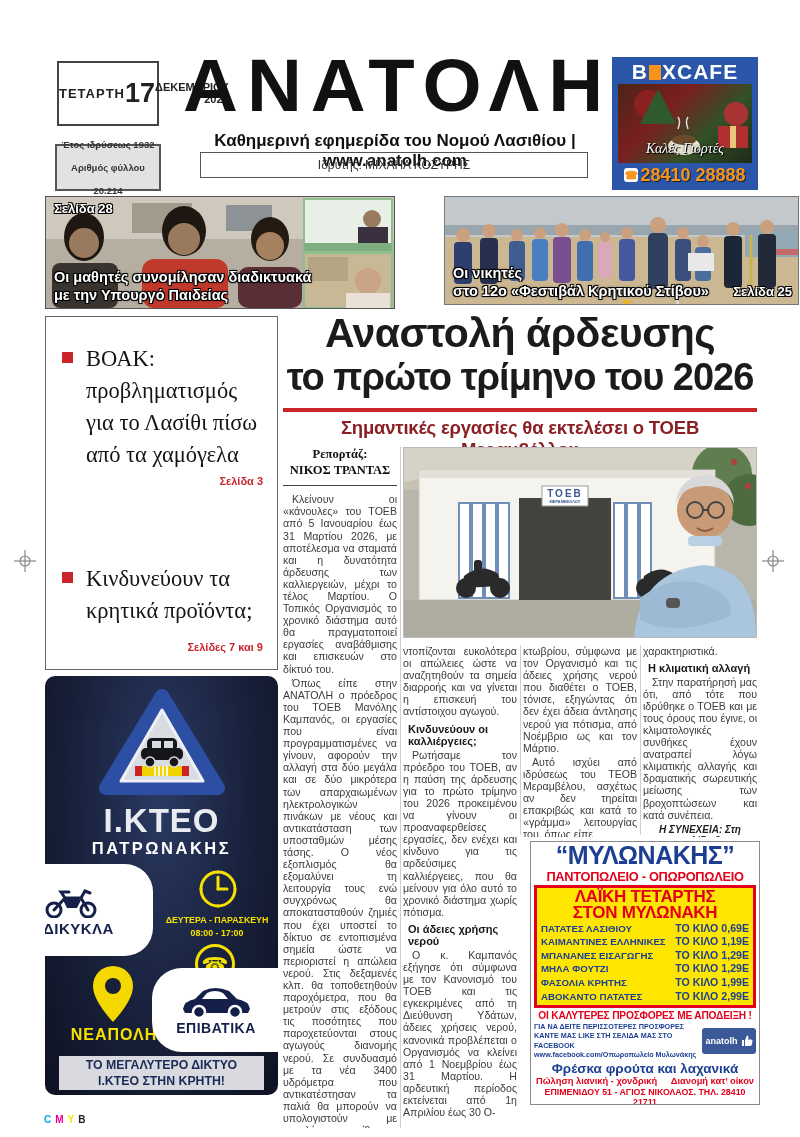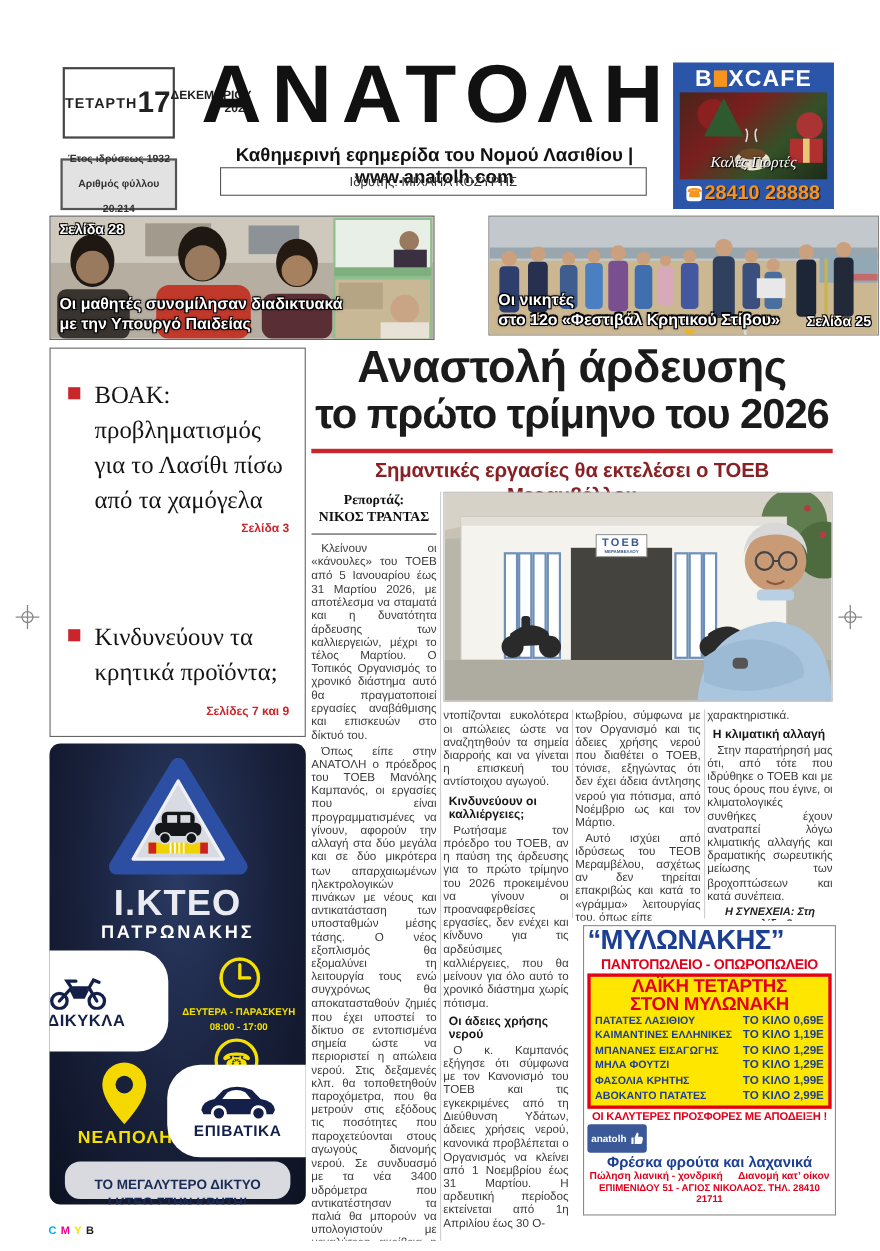--- a/index.html
+++ b/index.html
@@ -94,26 +94,26 @@
     border-radius:50%;color:#f5e000;font-size:22px;line-height:38px;text-align:center;box-sizing:border-box;}
   .kteo-phone{position:absolute;left:108px;top:314px;width:124px;text-align:center;color:#f5e000;
     font-size:12px;font-weight:900;letter-spacing:1px;}
   .kteo-pin{position:absolute;left:42px;top:288px;}
   .kteo-city{position:absolute;left:4px;top:350px;width:130px;text-align:center;color:#f5e000;
     font-size:16px;font-weight:900;letter-spacing:1px;}
   .kteo-cars{position:absolute;right:-2px;top:292px;width:128px;height:84px;background:#fff;
     border-radius:30px 0 0 30px;display:flex;flex-direction:column;align-items:center;justify-content:center;gap:1px;}
   .kteo-cars .lbl{font-size:14px;font-weight:900;color:#14204a;letter-spacing:0.5px;}
   .kteo-slogan{position:absolute;left:14px;top:380px;width:205px;height:34px;background:#d8dae0;
-    border-radius:14px;text-align:center;color:#1a2a55;font-size:12.3px;font-weight:900;line-height:1.3;padding-top:14px;box-sizing:border-box;}
+    border-radius:0;text-align:center;color:#1a2a55;font-size:12.3px;font-weight:900;line-height:1.3;padding-top:2px;box-sizing:border-box;}
 
   
   .myl{left:530px;top:841px;width:230px;height:264px;border:1px solid #8a8a8a;background:#fff;
     box-sizing:border-box;padding:1px 3px;overflow:hidden;}
-  .myl-title{color:#1c3f94;font-size:25px;font-weight:900;line-height:1.02;letter-spacing:-0.5px;}
+  .myl-title{text-align:center;color:#1c3f94;font-size:25px;font-weight:900;line-height:1.02;letter-spacing:-0.5px;}
   .myl-sub{text-align:center;color:#e3001b;font-size:12.8px;font-weight:900;letter-spacing:-0.3px;}
   .myl-panel{border:3px solid #e3001b;background:#ffe600;margin-top:1px;padding:1px 4px 2px;}
   .myl-ph{color:#e3001b;font-size:17px;font-weight:900;text-align:center;line-height:0.98;letter-spacing:-0.3px;}
   .price-row{display:flex;justify-content:space-between;align-items:baseline;color:#1c3f94;
     font-weight:900;font-size:9.7px;line-height:1.28;}
   .price-row .pr{font-size:10.6px;}
   .myl-offers{color:#e3001b;font-weight:900;font-size:10.2px;text-align:center;margin-top:2px;letter-spacing:-0.2px;}
   .fb-row{display:flex;align-items:center;gap:3px;margin-top:1px;}
   .fb-text{flex:1;color:#1c3f94;font-size:7.2px;font-weight:bold;line-height:1.3;}
   .fb-badge{width:54px;height:26px;background:#3b5998;border-radius:3px;color:#fff;display:flex;
@@ -458,20 +458,25 @@
           <span>ΦΑΣΟΛΙΑ ΚΡΗΤΗΣ</span>
           <span class="pr">ΤΟ ΚΙΛΟ 1,99Ε</span>
         </div>
       <div class="price-row">
           <span>ΑΒΟΚΑΝΤΟ ΠΑΤΑΤΕΣ</span>
           <span class="pr">ΤΟ ΚΙΛΟ 2,99Ε</span>
         </div>
     </div>
     <div class="myl-offers">ΟΙ ΚΑΛΥΤΕΡΕΣ ΠΡΟΣΦΟΡΕΣ ΜΕ ΑΠΟΔΕΙΞΗ !</div>
     <div class="fb-row">
+      <div class="fb-text">
+        <div>ΓΙΑ ΝΑ ΔΕΙΤΕ ΠΕΡΙΣΣΟΤΕΡΕΣ ΠΡΟΣΦΟΡΕΣ</div>
+        <div>ΚΑΝΤΕ ΜΑΣ LIKE ΣΤΗ ΣΕΛΙΔΑ ΜΑΣ ΣΤΟ FACEBOOK</div>
+        <div>www.facebook.com/Οπωροπωλείο Μυλωνάκης</div>
+      </div>
       <div class="fb-badge">
         <span>anatolh</span>
         <svg width="12" height="12" viewBox="0 0 12 12">
           <path d="M1 5 h2 v6 h-2 z M4 11 h5 q2 0 2 -2 l0.5 -3 q0 -1.5 -1.5 -1.5 h-3 l0.5 -2.5 q0 -1.5 -1.5 -1.5 l-2 4.5 z" fill="#fff"></path>
         </svg>
       </div>
     </div>
     <div class="myl-fresh">Φρέσκα φρούτα και λαχανικά</div>
     <div class="retail-row">
       <span>Πώληση λιανική - χονδρική</span>

